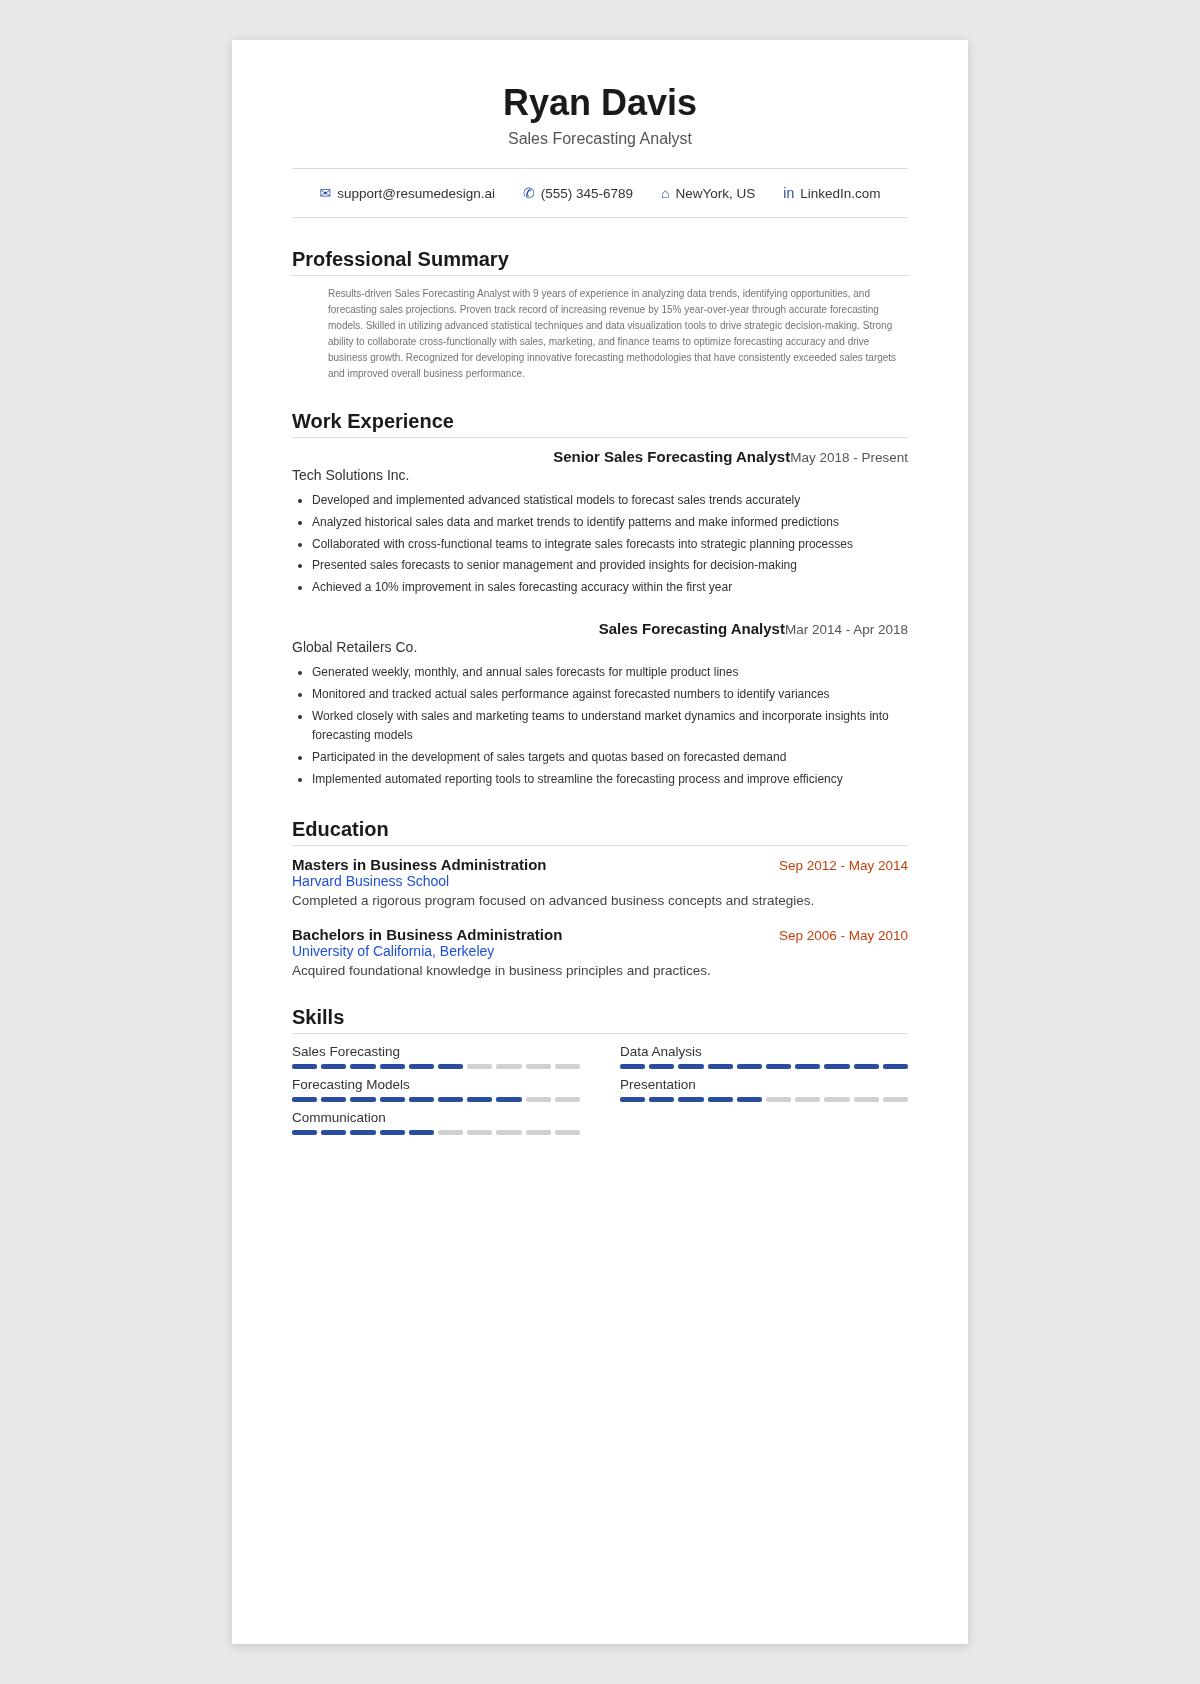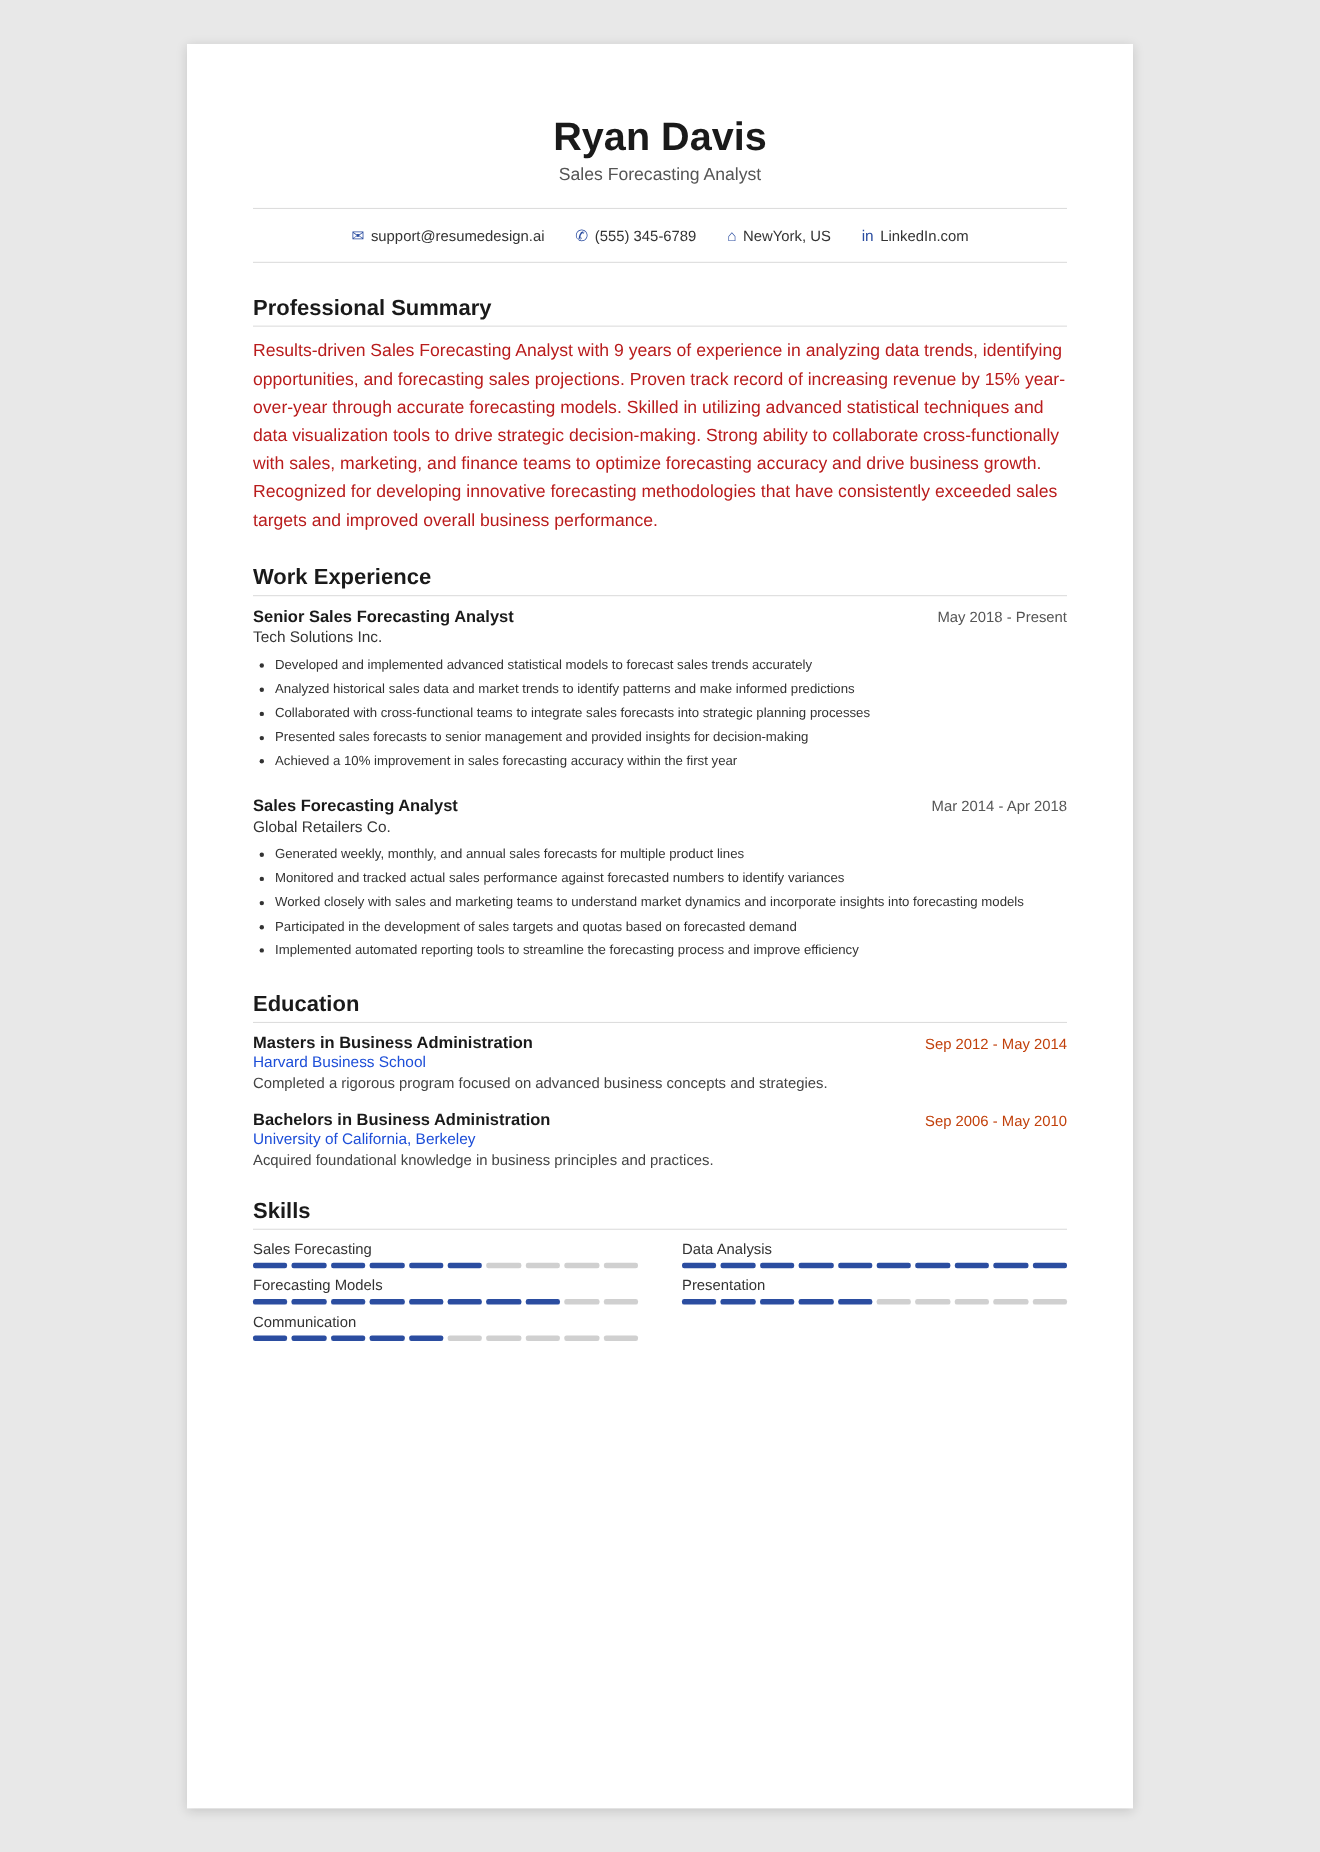--- a/index.html
+++ b/index.html
@@ -6,22 +6,22 @@
     body {
       font-family: Arial, sans-serif;
       background: #e8e8e8;
       display: flex;
       justify-content: center;
       padding: 40px 20px;
       min-height: 1684px;
     }
     .resume-container {
       background: #ffffff;
-      width: 860px;
-      padding: 63px 60px;
+      width: 736px;
+      padding: 42px 60px;
       box-shadow: 0 2px 10px rgba(0,0,0,0.15);
     }
     .header {
       text-align: center;
       margin-bottom: 20px;
     }
     .header h1 {
       font-size: 36px;
       font-weight: bold;
       color: #1a1a1a;
@@ -58,30 +58,31 @@
     }
     .section-title {
       font-size: 20px;
       font-weight: bold;
       color: #1a1a1a;
       margin-bottom: 10px;
       padding-bottom: 4px;
       border-bottom: 1px solid #ddd;
     }
     .section-text {
-      font-size: 16px;
-      color: #b91c1c;
+      font-size: 10px;
+      color: #737373;
       line-height: 1.6;
+      margin-left: 36px;
     }
     .experience-item {
       margin-bottom: 22px;
     }
     .experience-header {
       display: flex;
-      justify-content: space-between;
+      justify-content: flex-end;
       align-items: baseline;
       margin-bottom: 2px;
     }
     .job-title {
       font-size: 15px;
       font-weight: bold;
       color: #1a1a1a;
     }
     .job-dates {
       font-size: 13.5px;

